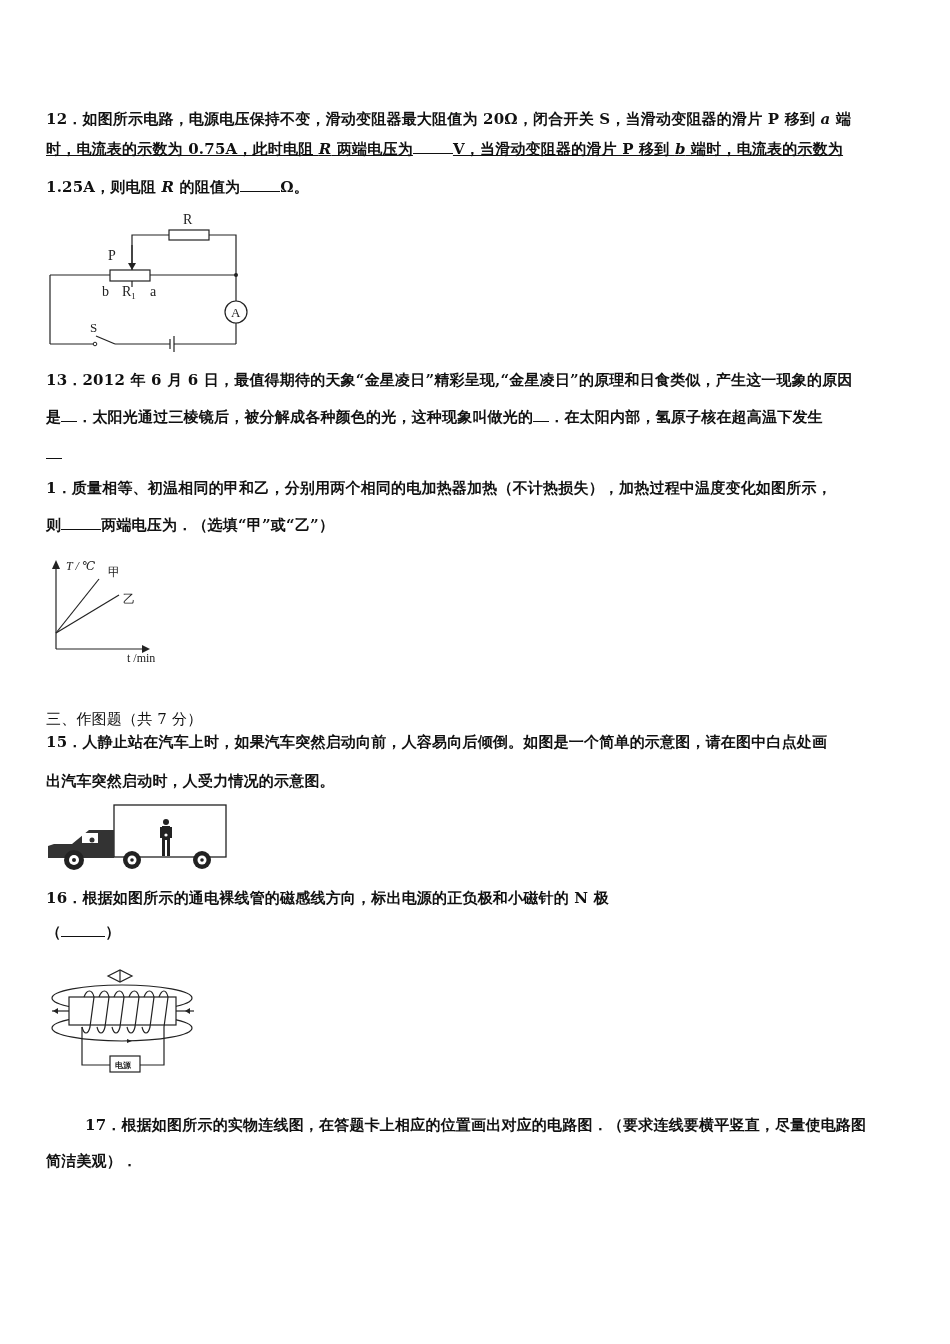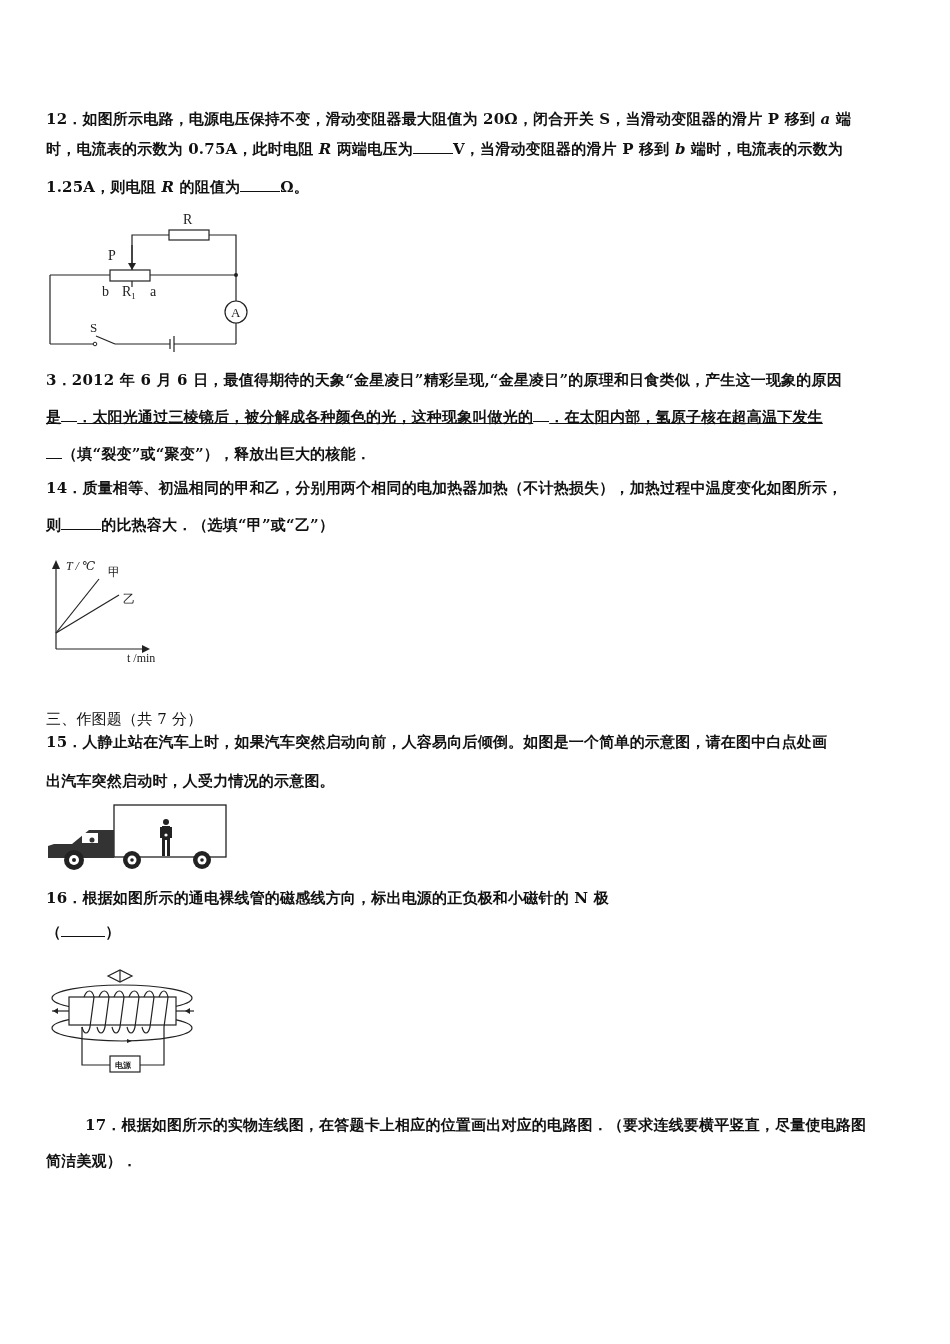--- a/index.html
+++ b/index.html
@@ -17,21 +17,21 @@
     .blank { display: inline-block; border-bottom: 1.5px solid #111; height: 14px; vertical-align: baseline; }
     svg { position: absolute; }
     .svgtext { font-family: "Liberation Serif", "DejaVu Serif", serif; fill: #222; }
   </style>
 </head>
 <body>
 
 <div class="line" style="top:109px;">
   <span>12．如图所示电路，电源电压保持不变，滑动变阻器最大阻值为 20Ω，闭合开关 S，当滑动变阻器的滑片 P 移到 </span><i>a</i><span> 端</span>
 </div>
-<div class="line" style="top:139px;">
+<div class="line" style="top:139px;text-decoration:underline;">
   <span>时，电流表的示数为 0.75A，此时电阻 </span><i>R</i><span> 两端电压为</span><span class="blank" style="width:40px;"></span><span>V，当滑动变阻器的滑片 P 移到 </span><i>b</i><span> 端时，电流表的示数为</span>
 </div>
 <div class="line" style="top:177px;">
   <span>1.25A，则电阻 </span><i>R</i><span> 的阻值为</span><span class="blank" style="width:40px;"></span><span>Ω。</span>
 </div>
 
 <svg style="left:44px; top:208px;" width="210" height="145" viewBox="0 0 210 145">
   <g stroke="#222" stroke-width="1.2" fill="none">
 
     <polyline points="88,79 88,27 125,27"></polyline>
@@ -62,34 +62,34 @@
   <text class="svgtext" x="139" y="16" font-size="14">R</text>
   <text class="svgtext" x="64" y="52" font-size="14">P</text>
   <text class="svgtext" x="58" y="88" font-size="14">b</text>
   <text class="svgtext" x="78" y="88" font-size="14"><tspan>R</tspan><tspan font-size="9" dy="3">1</tspan></text>
   <text class="svgtext" x="106" y="88" font-size="14">a</text>
   <text class="svgtext" x="187" y="109" font-size="13">A</text>
   <text class="svgtext" x="46" y="124" font-size="13">S</text>
 </svg>
 
 <div class="line" style="top:370px;">
-  <span>3．2012 年 6 月 6 日，最值得期待的天象“金星凌日”精彩呈现,“金星凌日”的原理和日食类似，产生这一现象的原因</span>
+  <span>13．2012 年 6 月 6 日，最值得期待的天象“金星凌日”精彩呈现,“金星凌日”的原理和日食类似，产生这一现象的原因</span>
 </div>
-<div class="line" style="top:407px;text-decoration:underline;">
+<div class="line" style="top:407px;">
   <span>是</span><span class="blank" style="width:16px;"></span><span>．太阳光通过三棱镜后，被分解成各种颜色的光，这种现象叫做光的</span><span class="blank" style="width:16px;"></span><span>．在太阳内部，氢原子核在超高温下发生</span>
 </div>
 <div class="line" style="top:444px;">
-  <span class="blank" style="width:16px;"></span><span>（填“裂变”或“聚变”），释放出巨大的核能．</span>
+  <span class="blank" style="width:16px;"></span>
 </div>
 
 <div class="line" style="top:478px;">
-  <span>14．质量相等、初温相同的甲和乙，分别用两个相同的电加热器加热（不计热损失），加热过程中温度变化如图所示，</span>
+  <span>1．质量相等、初温相同的甲和乙，分别用两个相同的电加热器加热（不计热损失），加热过程中温度变化如图所示，</span>
 </div>
 <div class="line" style="top:515px;">
-  <span>则</span><span class="blank" style="width:40px;"></span><span>的比热容大．（选填“甲”或“乙”）</span>
+  <span>则</span><span class="blank" style="width:40px;"></span><span>两端电压为．（选填“甲”或“乙”）</span>
 </div>
 
 <svg style="left:42px; top:553px;" width="130" height="112" viewBox="0 0 130 112">
   <g stroke="#222" stroke-width="1.2" fill="none">
     <line x1="14" y1="96" x2="14" y2="14"></line>
     <line x1="14" y1="96" x2="102" y2="96"></line>
     <line x1="14" y1="80" x2="57" y2="26"></line>
     <line x1="14" y1="80" x2="77" y2="42"></line>
   </g>
   <polygon points="10,16 18,16 14,7" fill="#222"></polygon>

